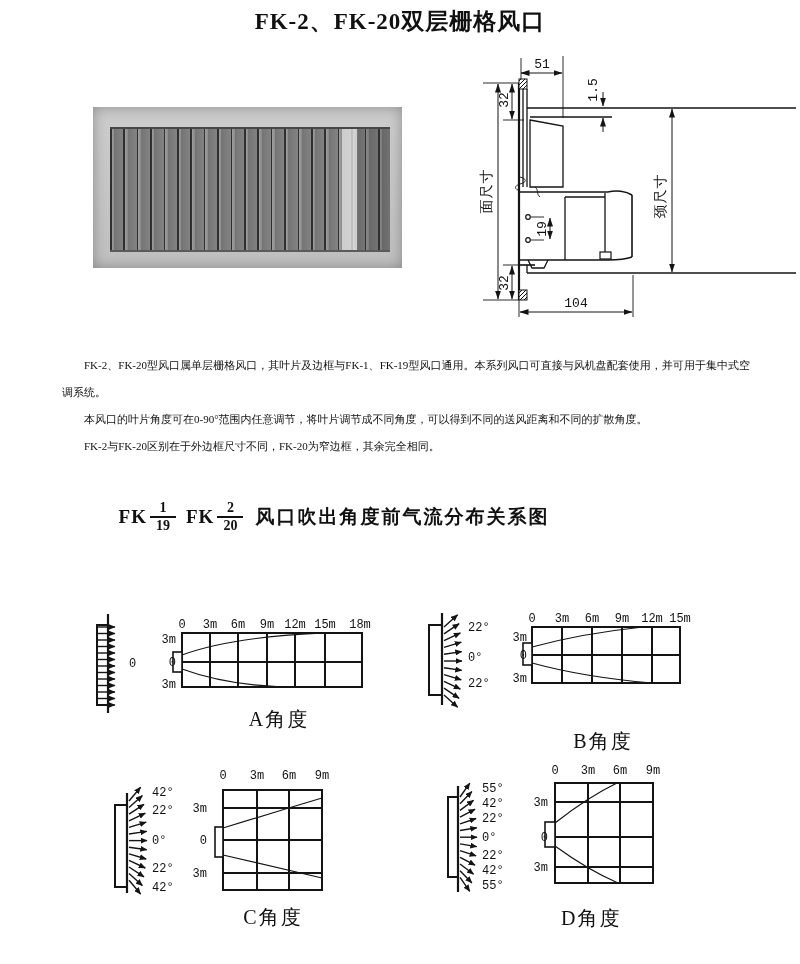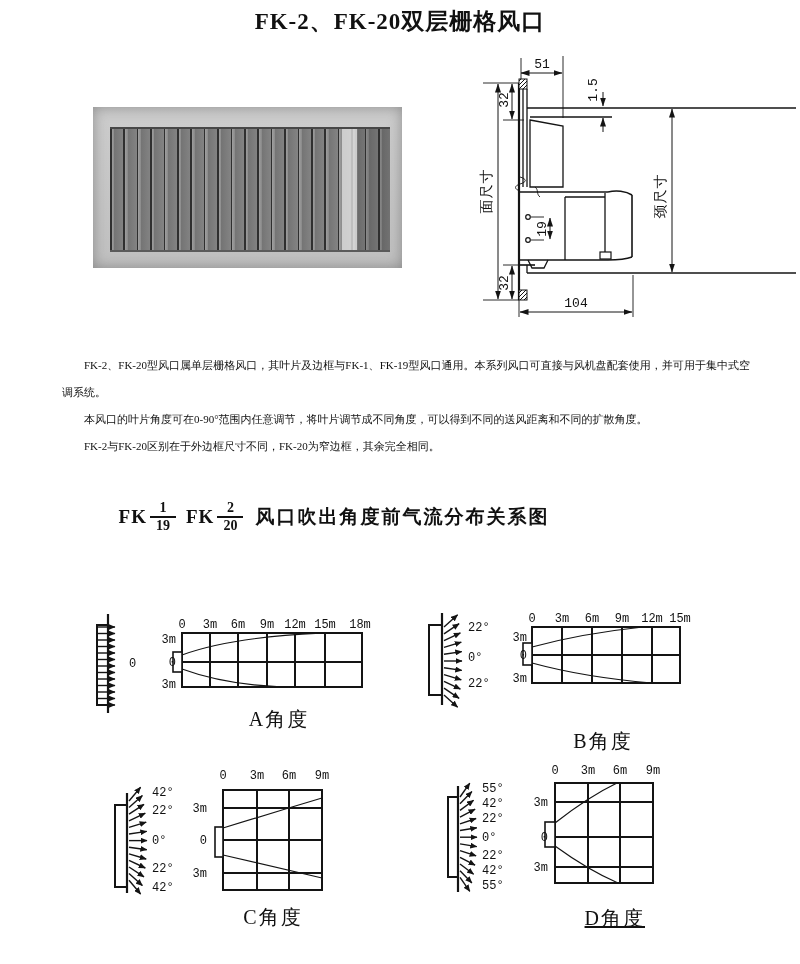--- a/index.html
+++ b/index.html
@@ -355,13 +355,13 @@
   <g>
     <text class="tk" x="115" y="14" text-anchor="middle">0</text>
     <text class="tk" x="148" y="14" text-anchor="middle">3m</text>
     <text class="tk" x="180" y="14" text-anchor="middle">6m</text>
     <text class="tk" x="213" y="14" text-anchor="middle">9m</text>
     <text class="tk" x="108" y="46" text-anchor="end">3m</text>
     <text class="tk" x="108" y="81" text-anchor="end">0</text>
     <text class="tk" x="108" y="111" text-anchor="end">3m</text>
   </g>
 </svg>
-<div class="abs caption" style="left:561px;top:905px;width:84px;text-align:right;text-decoration:underline;">D角度</div>
+<div class="abs caption" style="left:561px;top:905px;width:84px;text-align:left;">D角度</div>
 
 </body></html>

